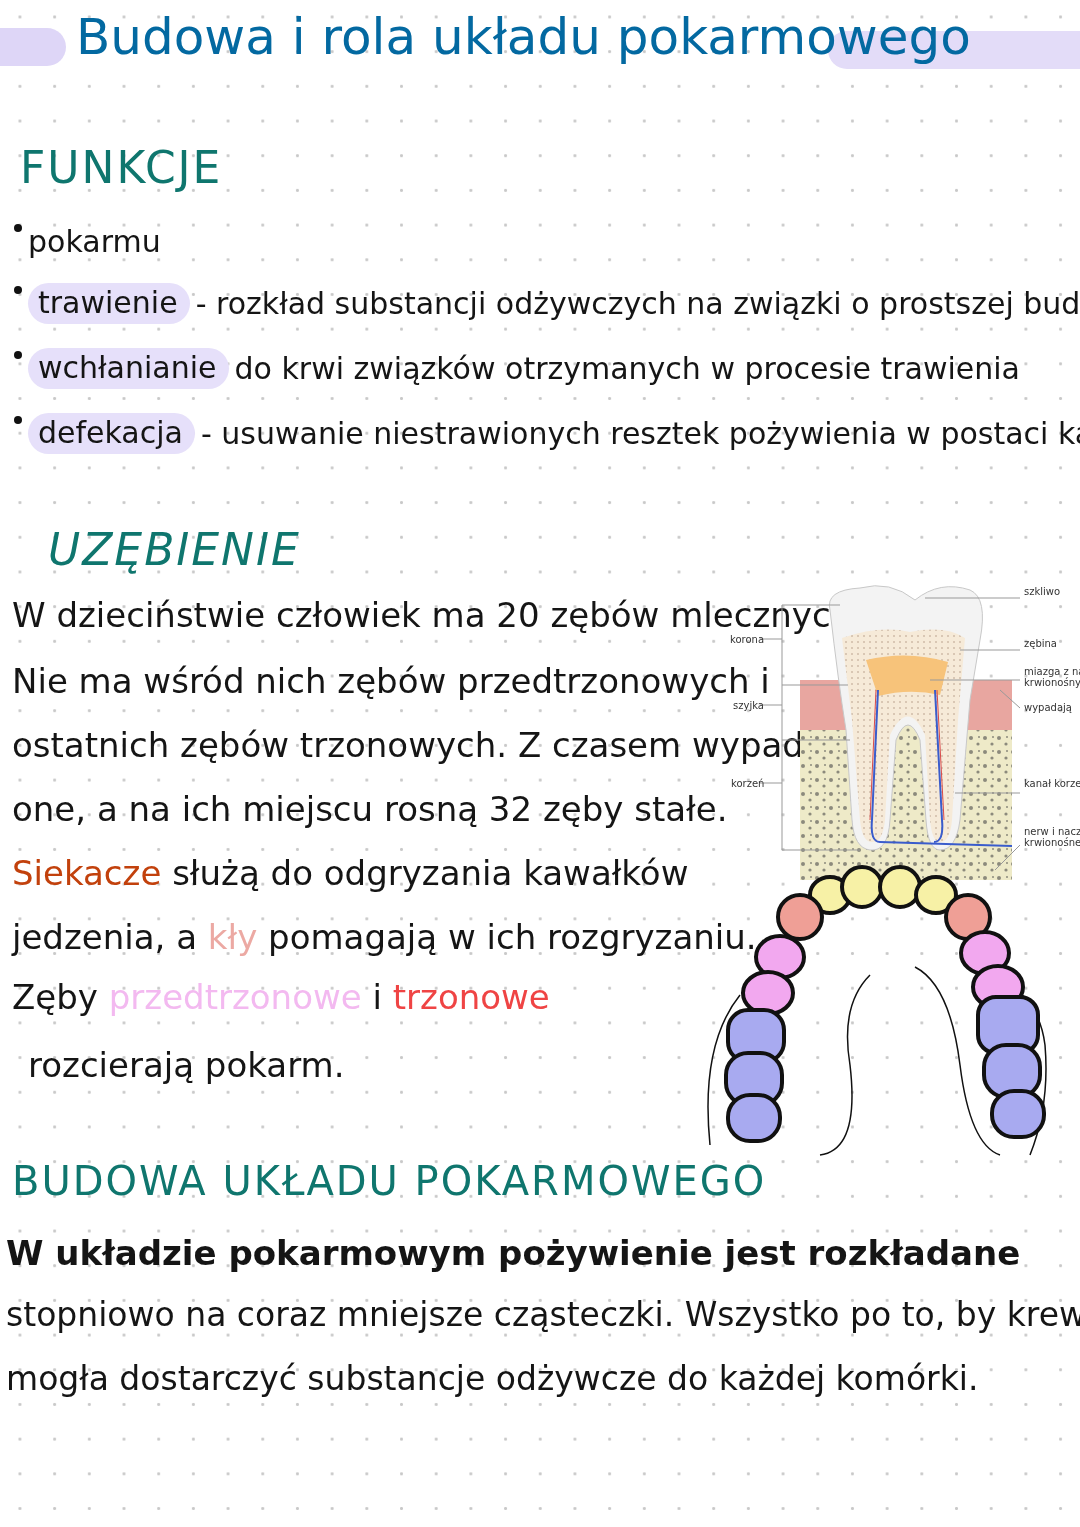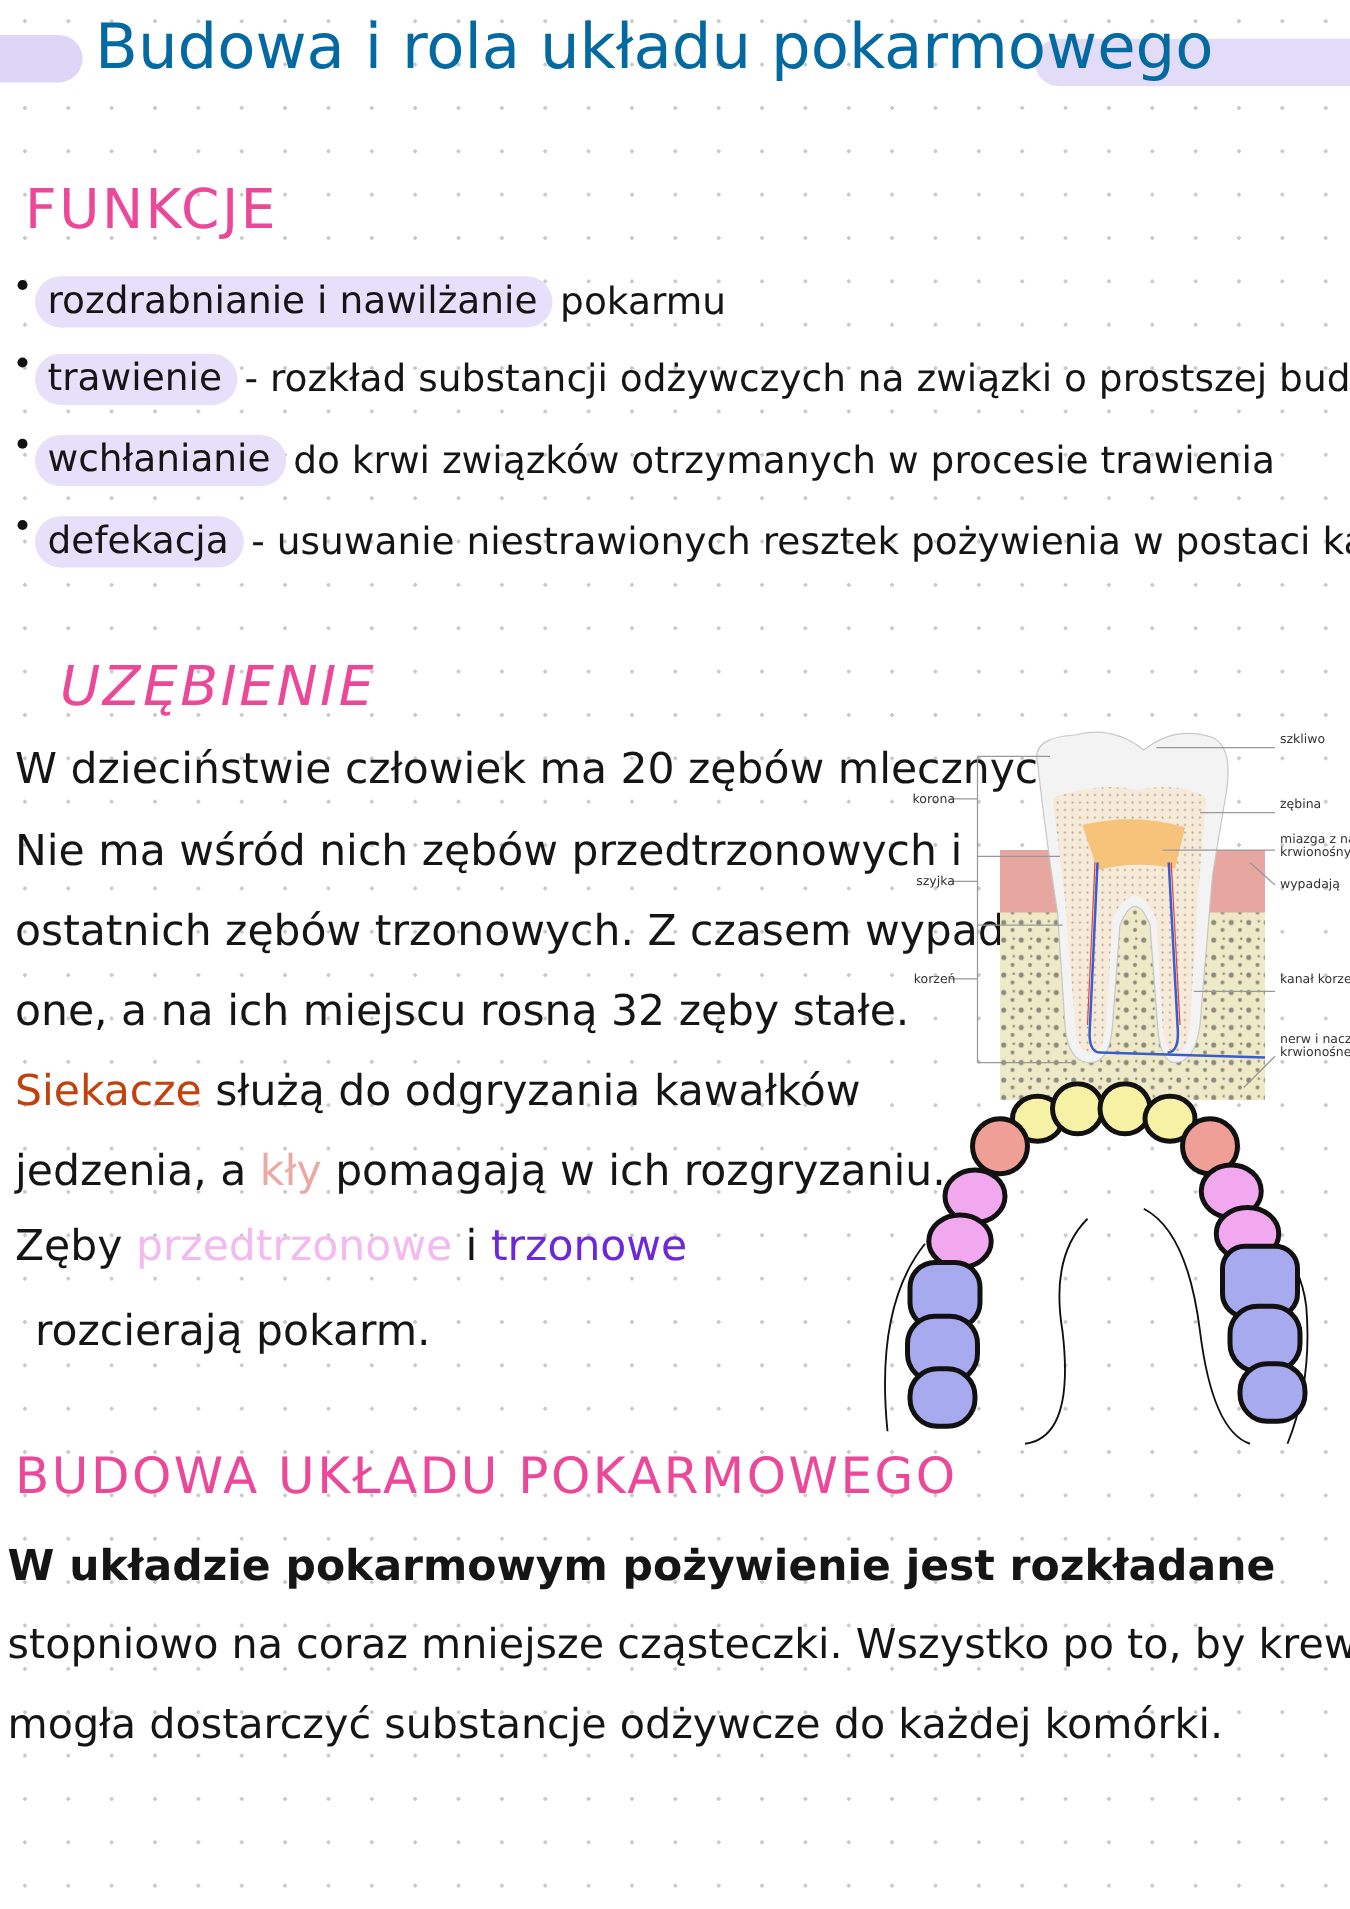--- a/index.html
+++ b/index.html
@@ -9,47 +9,46 @@
     background-image: radial-gradient(circle, #c9c9c9 1.3px, transparent 1.6px);
     background-size: 34.7px 34.7px;
     background-position: 2.6px -0.4px;
     font-family: "DejaVu Sans", sans-serif;
     color:#111;
   }
   .hand { font-family: "DejaVu Sans", sans-serif; font-weight:300; letter-spacing:0.5px; position:absolute; white-space:nowrap; color:#0369a1; }
   .title-band-left { position:absolute; left:0; top:28px; width:66px; height:38px; background:#ded6f7; border-radius:0 19px 19px 0; }
   .title-band-right { position:absolute; left:828px; top:31px; width:252px; height:38px; background:#e3dcf8; border-radius:19px 0 0 19px; }
   .title { left:76px; top:8px; font-size:50px; font-family:"DejaVu Sans", sans-serif; font-weight:normal; letter-spacing:0px; }
-  .section-head { position:absolute; color:#ec4899; font-size:44px; letter-spacing:2px; font-family:"DejaVu Sans", sans-serif; white-space:nowrap; }
+  .section-head { position:absolute; color:#0f766e; font-size:44px; letter-spacing:2px; font-family:"DejaVu Sans", sans-serif; white-space:nowrap; }
   .bullet-row { position:absolute; left:14px; height:46px; display:flex; align-items:center; font-size:30px; white-space:nowrap; color:#151515; }
   .dot { width:8px; height:8px; background:#111; border-radius:50%; margin-right:6px; align-self:flex-start; margin-top:6px; }
   .hl { background:#e6e0fa; border-radius:22px; padding:2px 12px 4px 10px; margin-right:6px; }
   .txt { font-size:30px; }
   .para { position:absolute; left:12px; font-size:36px; line-height:62px; color:#151515; white-space:nowrap; }
   .para2 { position:absolute; left:6px; font-size:34px; line-height:62px; color:#151515; white-space:nowrap; }
   .c-yellow { color:#c2410c; }
   .c-red { color:#eca9a3; }
   .c-pink { color:#f3b9f0; }
-  .c-blue { color:#6d28d9; }
+  .c-blue { color:#ef4444; }
   .diagram { position:absolute; left:730px; top:580px; width:350px; height:300px; }
   .diagram .lbl { position:absolute; font-size:10px; color:#333; font-family:"DejaVu Sans", sans-serif; white-space:nowrap; line-height:11px; }
   .jaw { position:absolute; left:700px; top:865px; width:380px; height:300px; }
 </style>
 </head>
 <body>
 
 <div class="title-band-left"></div>
 <div class="title-band-right"></div>
 <div class="hand title">Budowa i rola układu pokarmowego</div>
 
 <div class="section-head" style="left:20px; top:142px;">FUNKCJE</div>
 
 <div class="bullet-row" style="top:218px;">
   <span class="dot"></span>
-  <span class="hl txt">rozdrabnianie i nawilżanie</span>
   <span class="txt">pokarmu</span>
 </div>
 <div class="bullet-row" style="top:280px;">
   <span class="dot"></span>
   <span class="hl txt">trawienie</span>
   <span class="txt">- rozkład substancji odżywczych na związki o prostszej budowie</span>
 </div>
 <div class="bullet-row" style="top:345px;">
   <span class="dot"></span>
   <span class="hl txt">wchłanianie</span>

